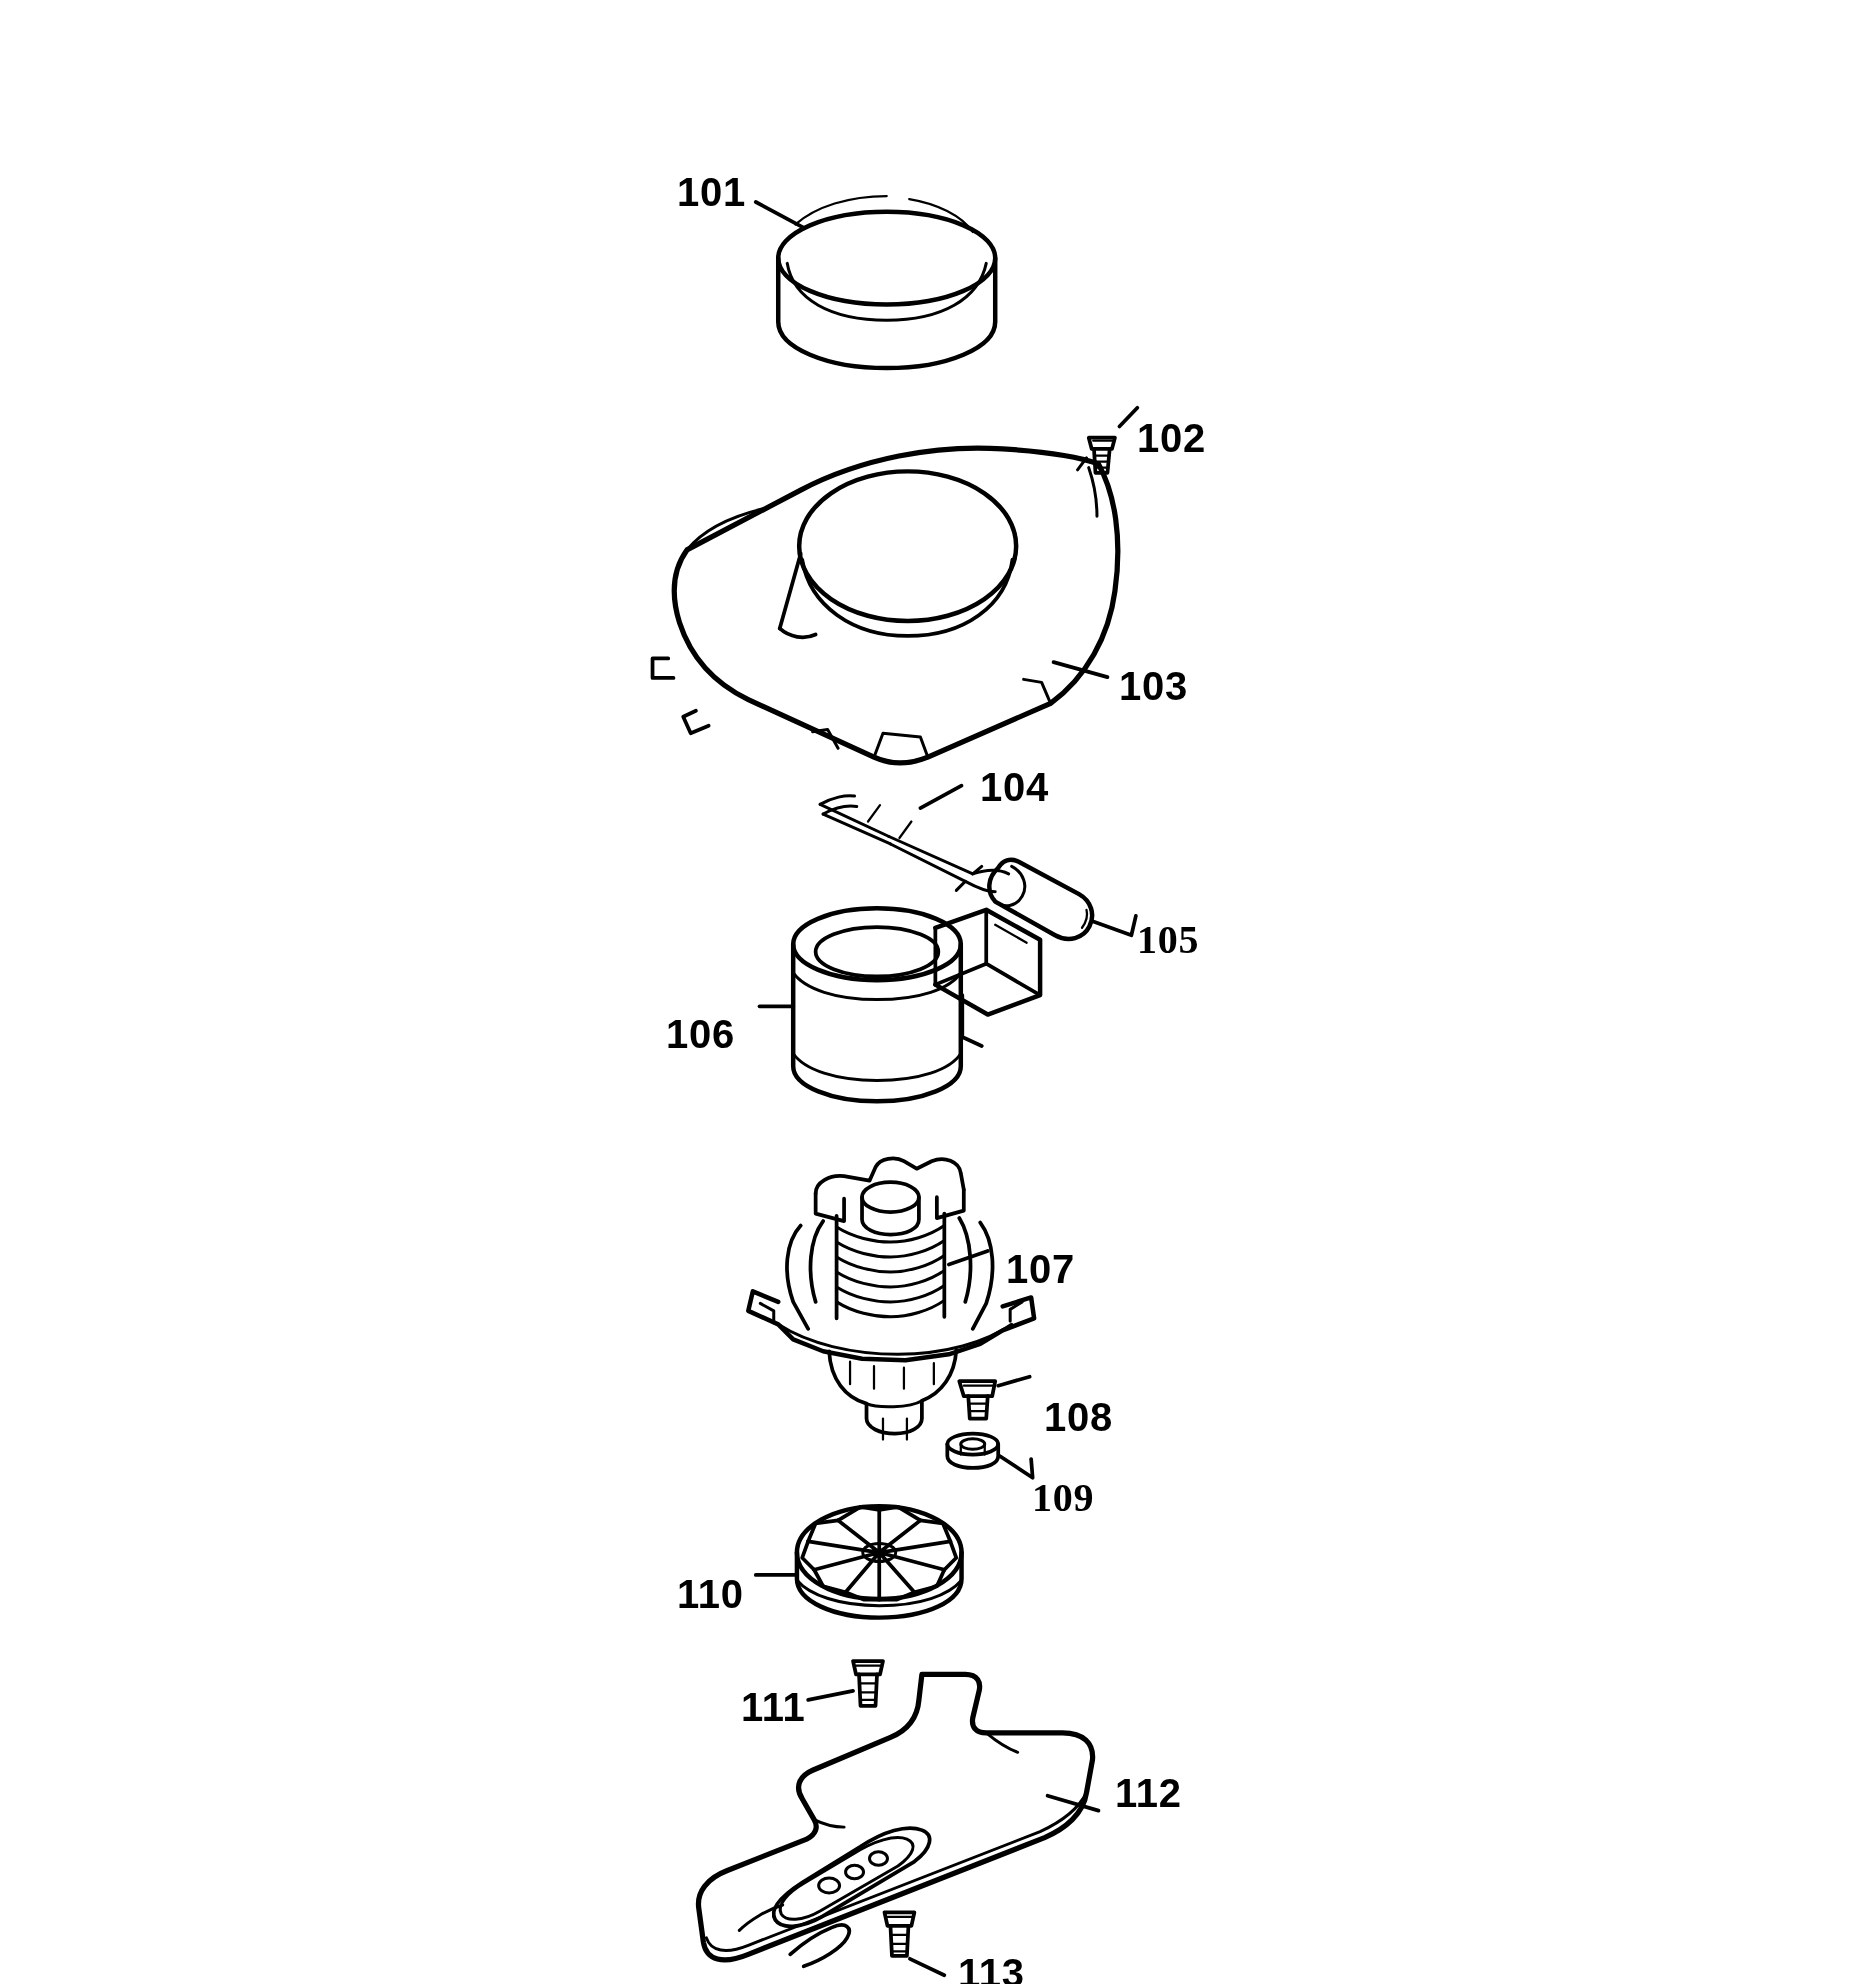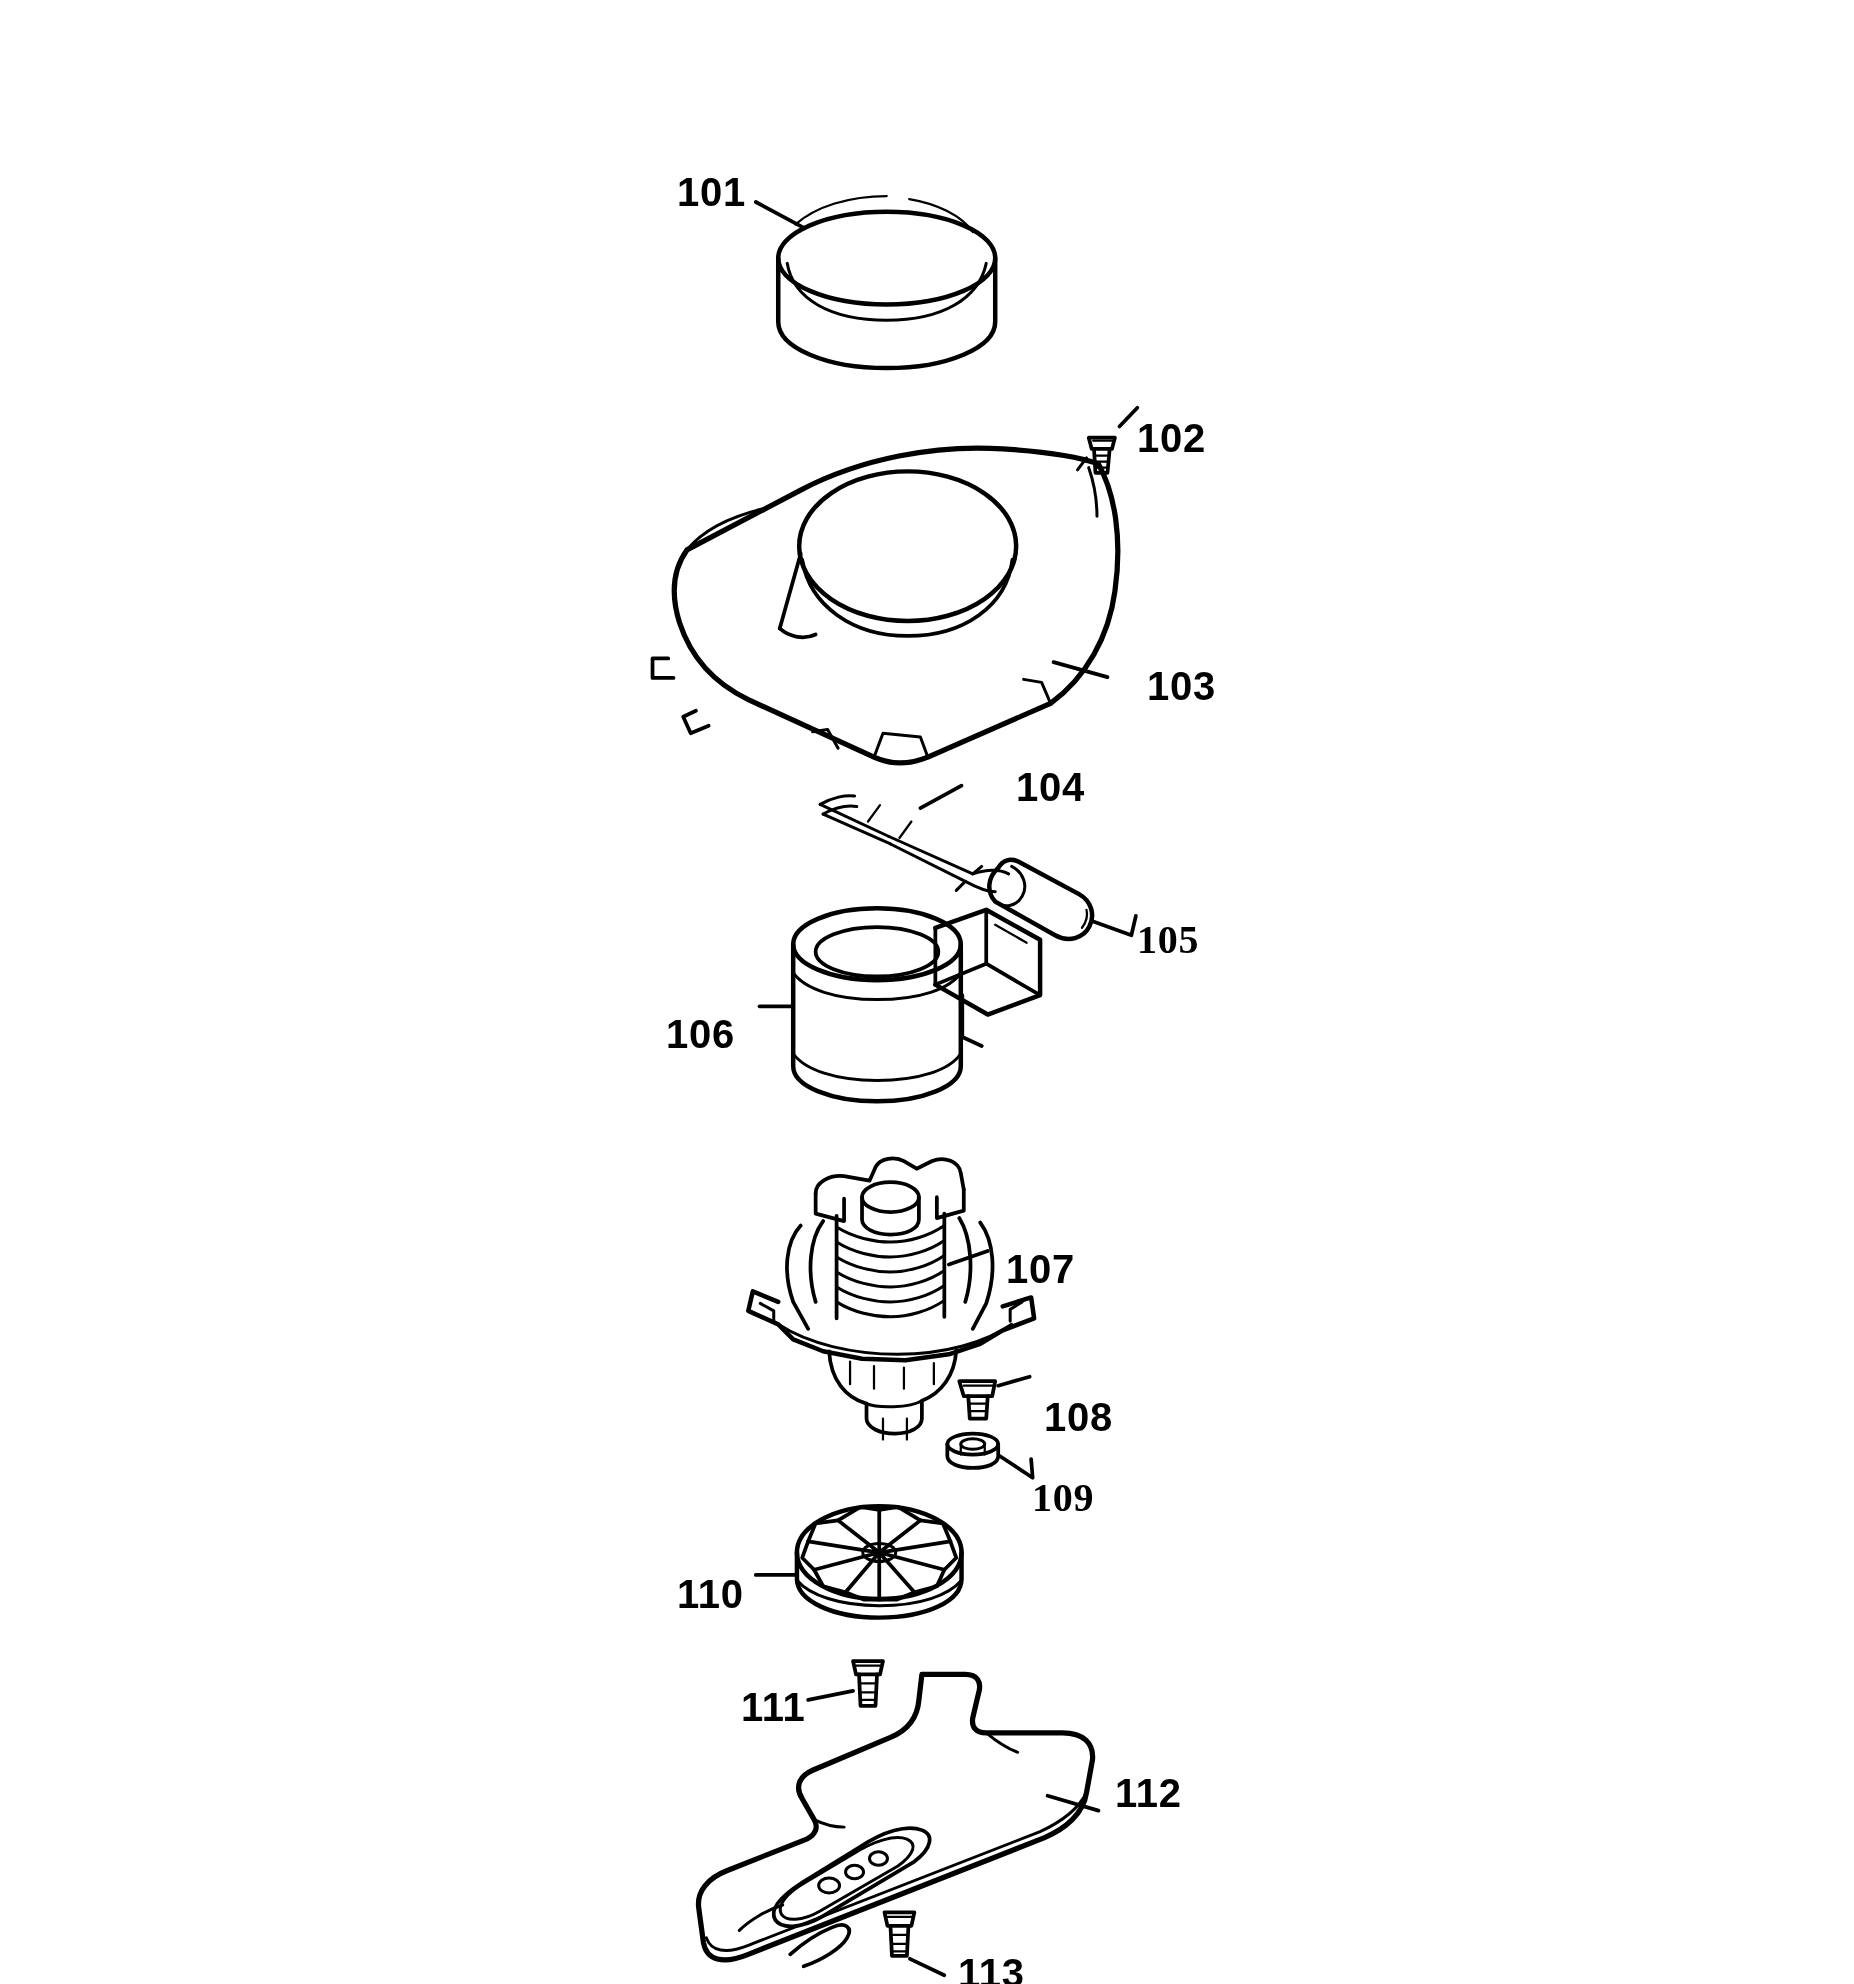--- a/index.html
+++ b/index.html
@@ -261,22 +261,22 @@
         <path d="M1192 2586 L1212 2586 M1192 2598 L1212 2598 M1192 2608 L1212 2608" stroke-width="3"></path>
         <path d="M1186 2562 L1218 2562" stroke-width="3"></path>
       </g>
       <path d="M1216 2618 L1262 2640" stroke-width="5"></path>
 
     </g>
   </svg>
 
   <div class="callout-label" style="left:677px; top:172px;">101</div>
   <div class="callout-label" style="left:1137px; top:374px;margin-top:44px;">102</div>
-  <div class="callout-label" style="left:1147px; top:666px;">103</div>
-  <div class="callout-label" style="left:980px; top:767px;margin-left:36px;">104</div>
+  <div class="callout-label" style="left:1119px; top:666px;">103</div>
+  <div class="callout-label" style="left:980px; top:767px;">104</div>
   <div class="callout-label" style="left:1137px; top:920px;font-family:Liberation Serif, serif;">105</div>
   <div class="callout-label" style="left:666px; top:1014px;">106</div>
   <div class="callout-label" style="left:1006px; top:1249px;">107</div>
   <div class="callout-label" style="left:1044px; top:1369px;margin-top:28px;">108</div>
   <div class="callout-label" style="left:1032px; top:1478px;font-family:Liberation Serif, serif;">109</div>
   <div class="callout-label" style="left:677px; top:1556px;margin-top:18px;">110</div>
   <div class="callout-label" style="left:741px; top:1687px;text-align:center;">111</div>
   <div class="callout-label" style="left:1115px; top:1773px;">112</div>
   <div class="callout-label" style="left:958px; top:1953px;">113</div>
 

